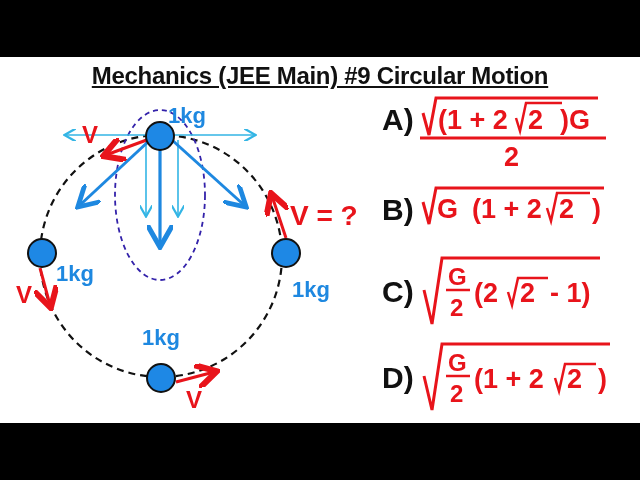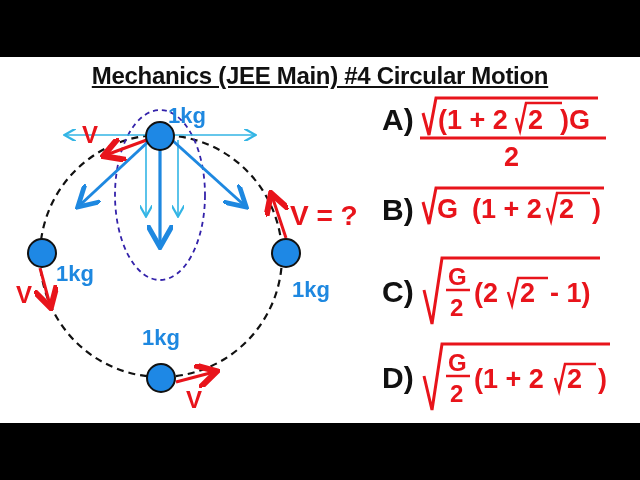--- a/index.html
+++ b/index.html
@@ -8,21 +8,21 @@
   .title { position:absolute; left:0; top:62px; width:640px; text-align:center; font-weight:bold; font-size:24px; color:#111; text-decoration:underline; letter-spacing:-0.3px; }
   svg { position:absolute; left:0; top:0; }
   .opt-label { font-family:"Liberation Sans", sans-serif; font-weight:bold; fill:#111; font-size:30px; }
   .red { fill:#e8141b; font-family:"Liberation Sans", sans-serif; font-weight:bold; }
   .blue { fill:#1e88e0; font-family:"Liberation Sans", sans-serif; font-weight:bold; }
 </style>
 </head>
 <body>
 
 <div class="stage"></div>
-<div class="title">Mechanics (JEE Main) #4 Circular Motion</div>
+<div class="title">Mechanics (JEE Main) #9 Circular Motion</div>
 
 <svg width="640" height="480" viewBox="0 0 640 480">
   <defs>
     <marker id="ar-red" markerWidth="8" markerHeight="8" refX="6" refY="4" orient="auto">
         <path d="M0,0 L7,4 L0,8" fill="none" stroke="#e8141b" stroke-width="2"></path>
       </marker>
     <marker id="ar-blue" markerWidth="8" markerHeight="8" refX="6" refY="4" orient="auto">
         <path d="M0,0 L7,4 L0,8" fill="none" stroke="#1e88e0" stroke-width="1.6"></path>
       </marker>
     <marker id="ar-lb" markerWidth="8" markerHeight="8" refX="6" refY="4" orient="auto">

